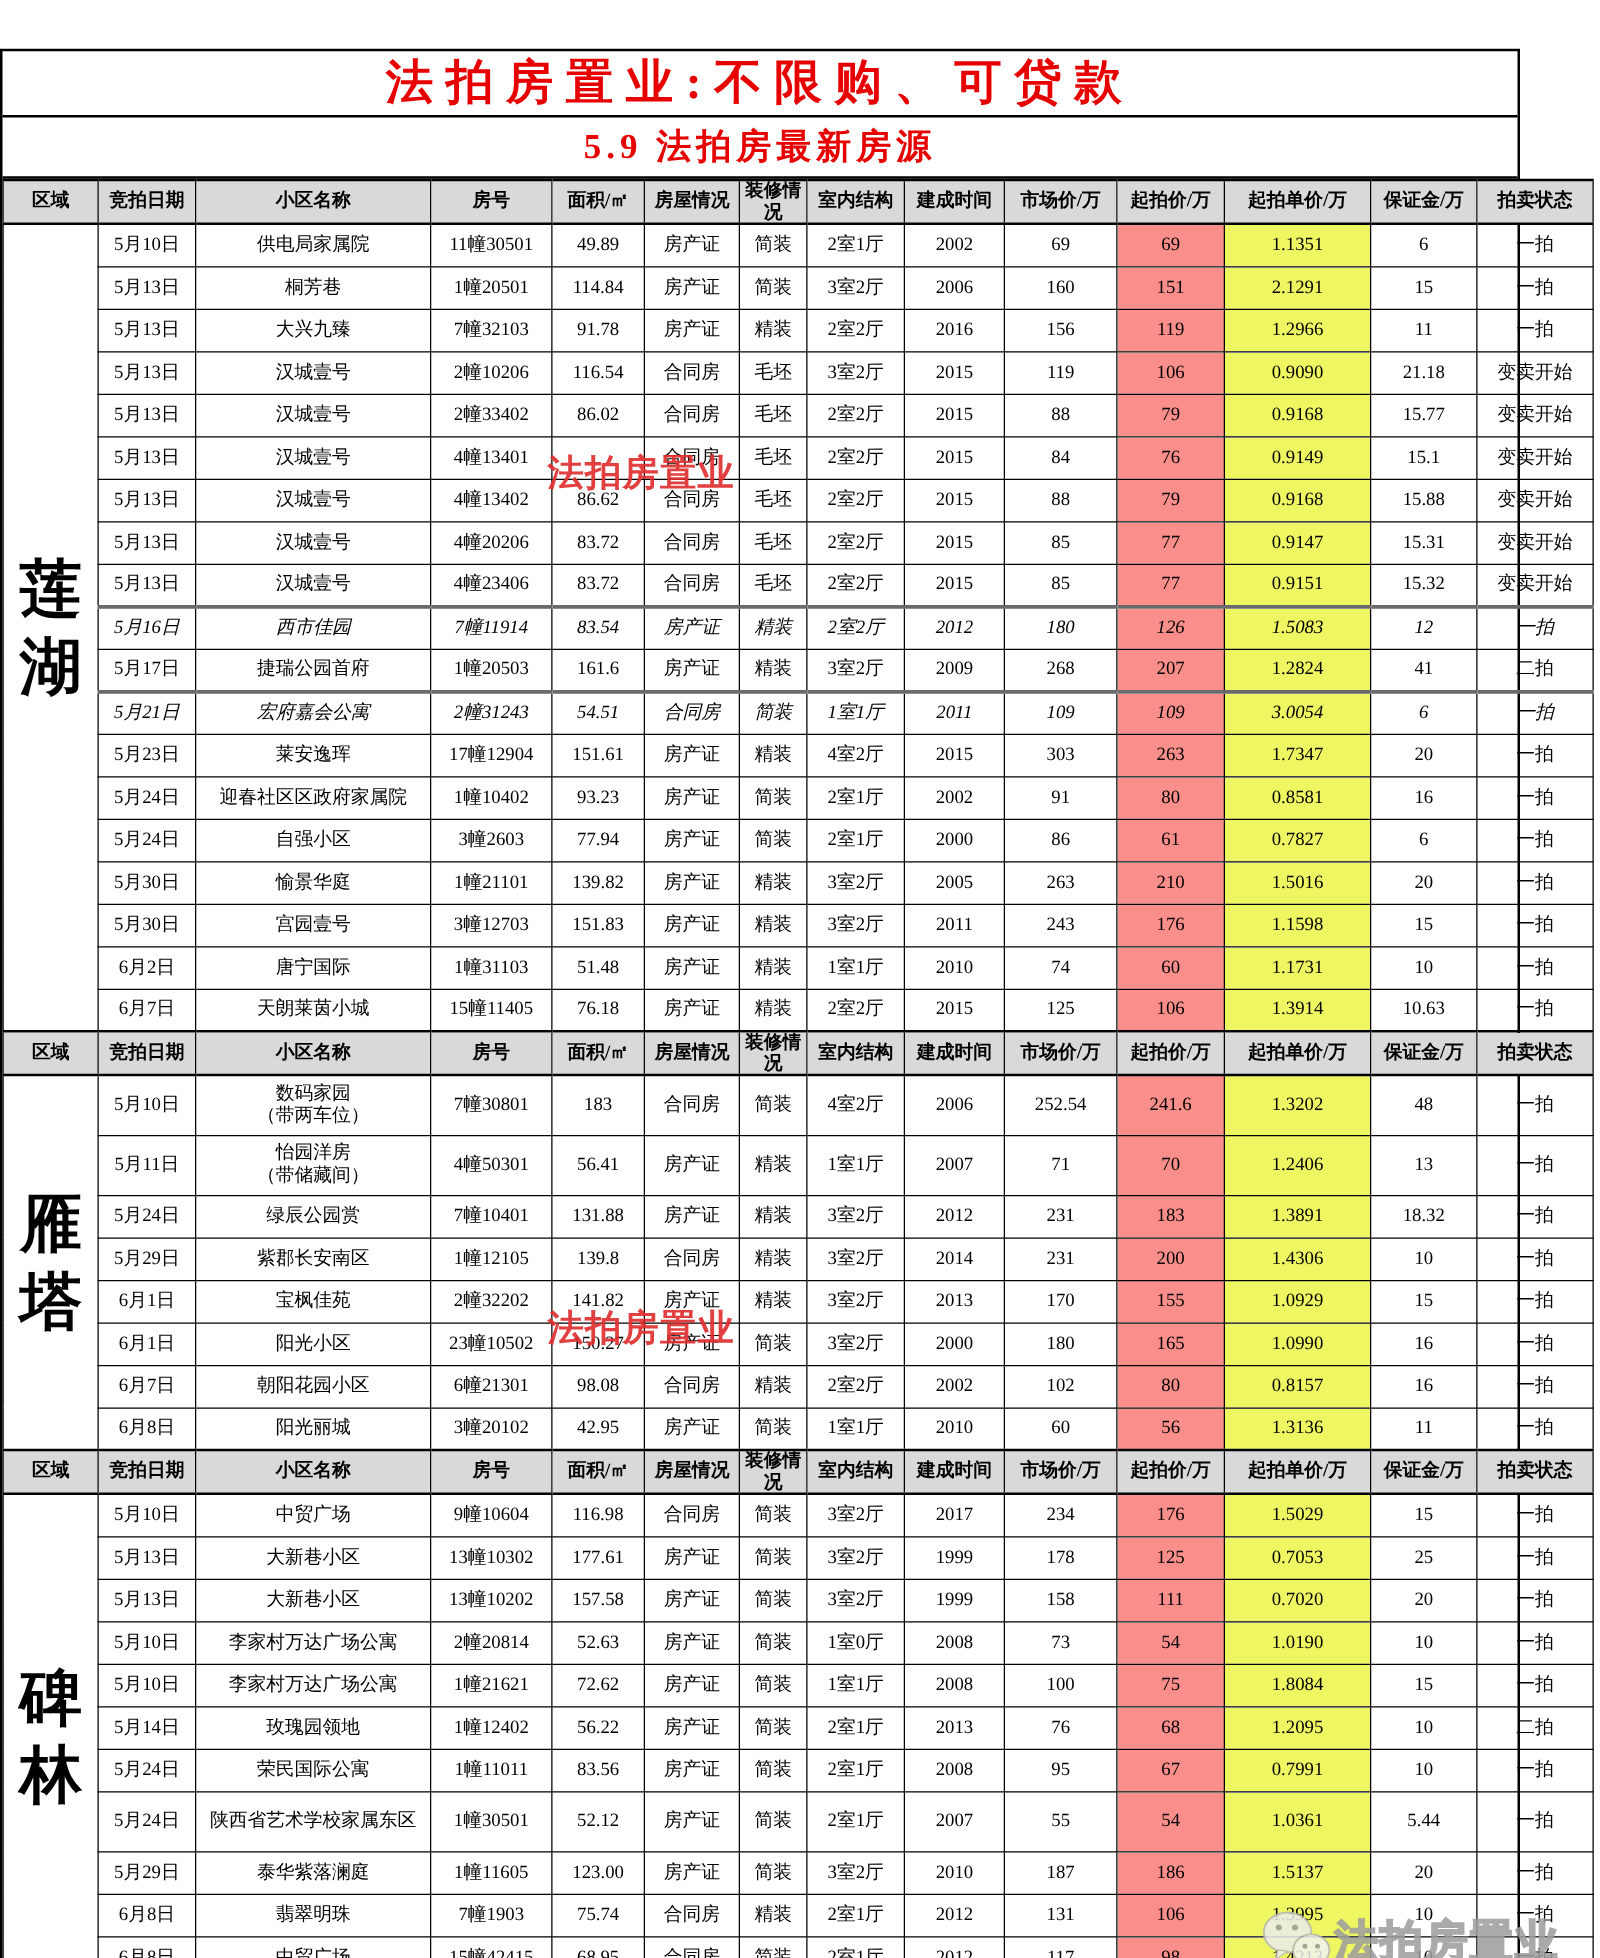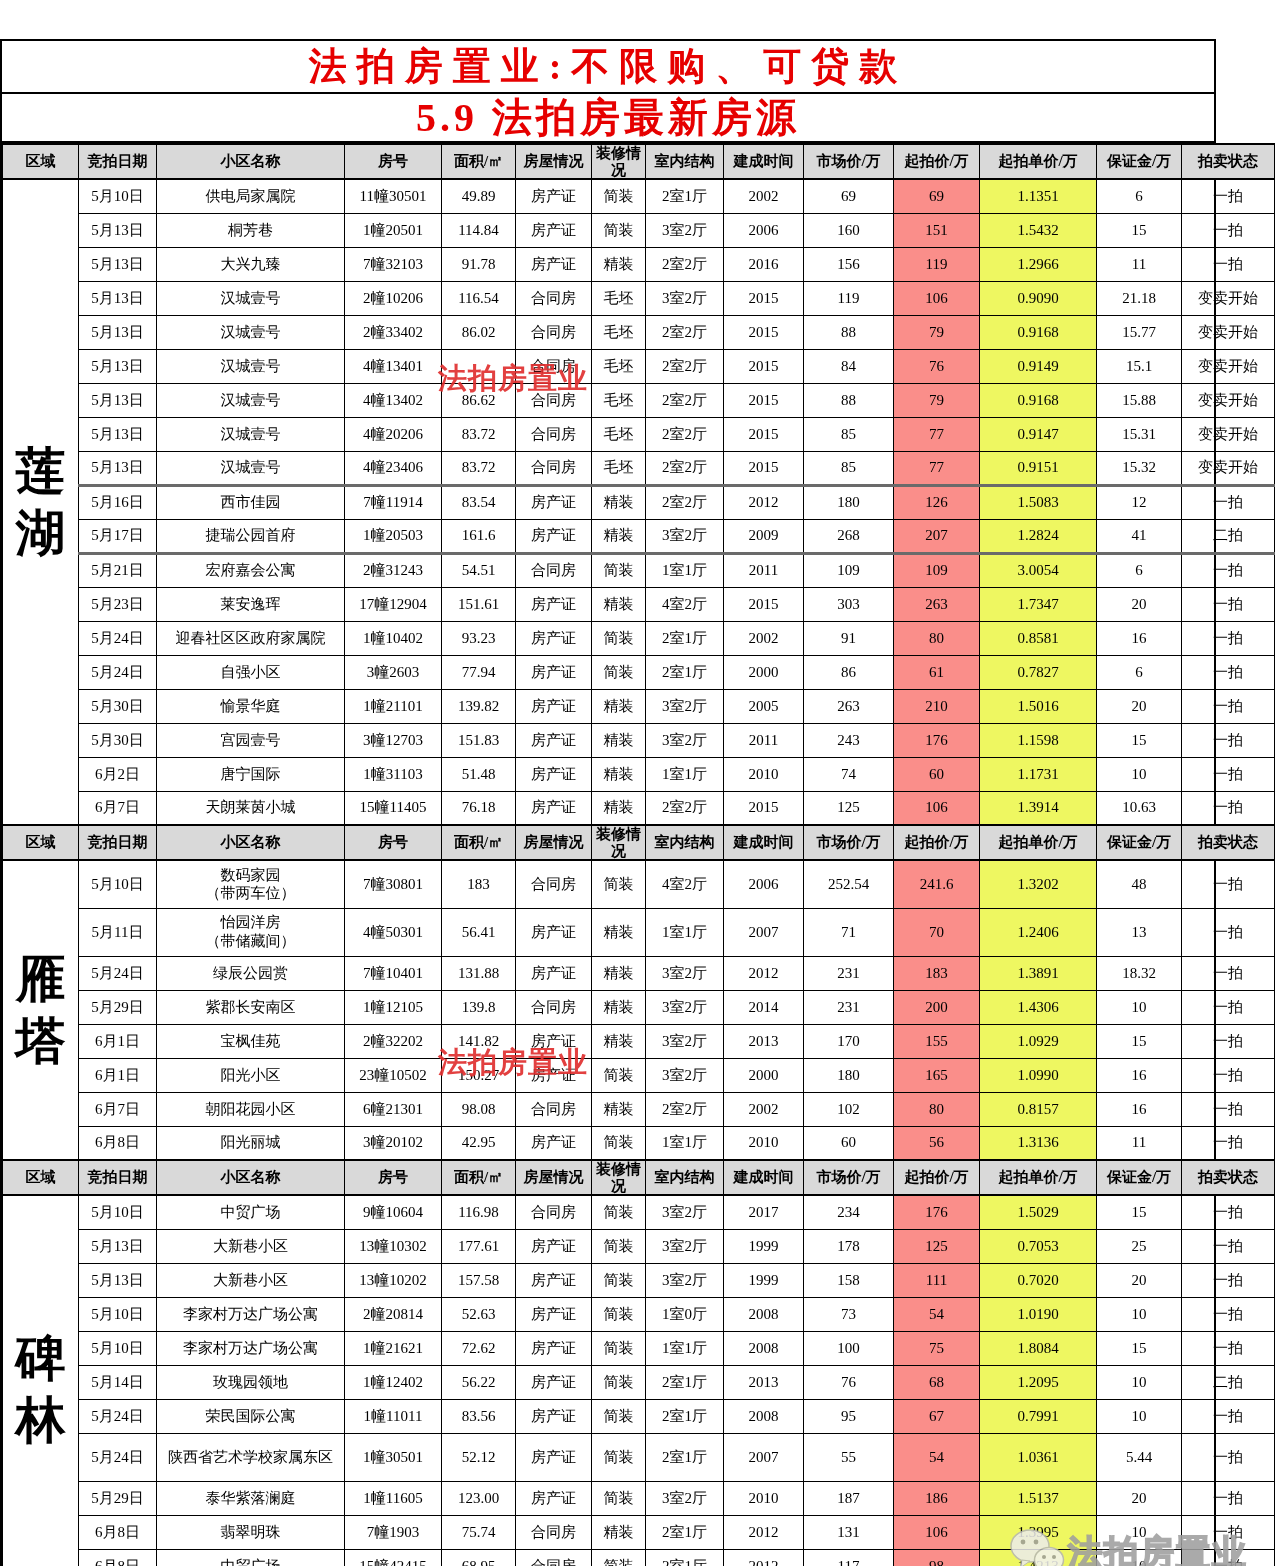--- a/index.html
+++ b/index.html
@@ -11,32 +11,32 @@
     --watermark-grey:#a0a0a0;
   }
   html,body{margin:0;padding:0;background:#ffffff;}
   body{font-family:"Liberation Serif","DejaVu Serif",serif;}
   .page{position:relative;width:1216px;box-sizing:border-box;padding:0;background:#fff;margin-top:39px;}
   .sheet{border:2px solid #000;}
 
   .title{ text-align:center; font-weight:bold; color:var(--title-red);
     border-bottom:2px solid #000; overflow:hidden; white-space:nowrap;}
   .title1{height:51px;line-height:51px;font-size:38px;letter-spacing:10px;}
-  .title2{height:47px;line-height:47px;font-size:40px;letter-spacing:4px;}
+  .title2{height:47px;line-height:47px;font-size:28px;letter-spacing:4px;}
 
   table.grid{border-collapse:collapse;width:100%;table-layout:fixed;}
   table.grid td{
     border:1px solid #000; text-align:center; font-size:15px; color:#000;
     padding:0 2px; overflow:hidden; line-height:1.25; box-sizing:border-box;
   }
   tr.head{height:42px;}
   tr.head td{background:var(--header-bg);font-weight:700;border-top-width:2px;border-bottom-width:2px;line-height:1.1;}
   table.grid tr{height:34px;}
   table.grid tr.tall{height:48px;}
-  table.grid tr.sep td{border-top-width:3px;border-top-color:#6a6a6a;}
+  table.grid tr.sep td{border-top-width:3px;border-top-color:#6a6a6a;font-style:italic;}
   td.name{text-align:left;padding-left:6px;white-space:pre-line;}
   td.pink{background:var(--price-pink);}
   td.yellow{background:var(--price-yellow);}
   td.regioncell{background:#fff;}
   .region-text{display:inline-block;width:1.15em;font-size:50px;font-weight:600;
     line-height:1.25;word-break:break-all;white-space:normal;}
 
   .wm-red{position:absolute;color:var(--watermark-red);font-weight:700;font-size:29px;
     letter-spacing:1px;white-space:nowrap;z-index:5;opacity:.92;}
   .wm-red-1{left:438px;top:320px;}
@@ -108,21 +108,21 @@
               <td>5月13日</td>
               <td class="name">桐芳巷</td>
               <td>1幢20501</td>
               <td>114.84</td>
               <td>房产证</td>
               <td>简装</td>
               <td>3室2厅</td>
               <td>2006</td>
               <td>160</td>
               <td class="pink">151</td>
-              <td class="yellow">1.5432</td>
+              <td class="yellow">2.1291</td>
               <td>15</td>
               <td>一拍</td>
             </tr>
             <tr>
               <td>5月13日</td>
               <td class="name">大兴九臻</td>
               <td>7幢32103</td>
               <td>91.78</td>
               <td>房产证</td>
               <td>精装</td>

